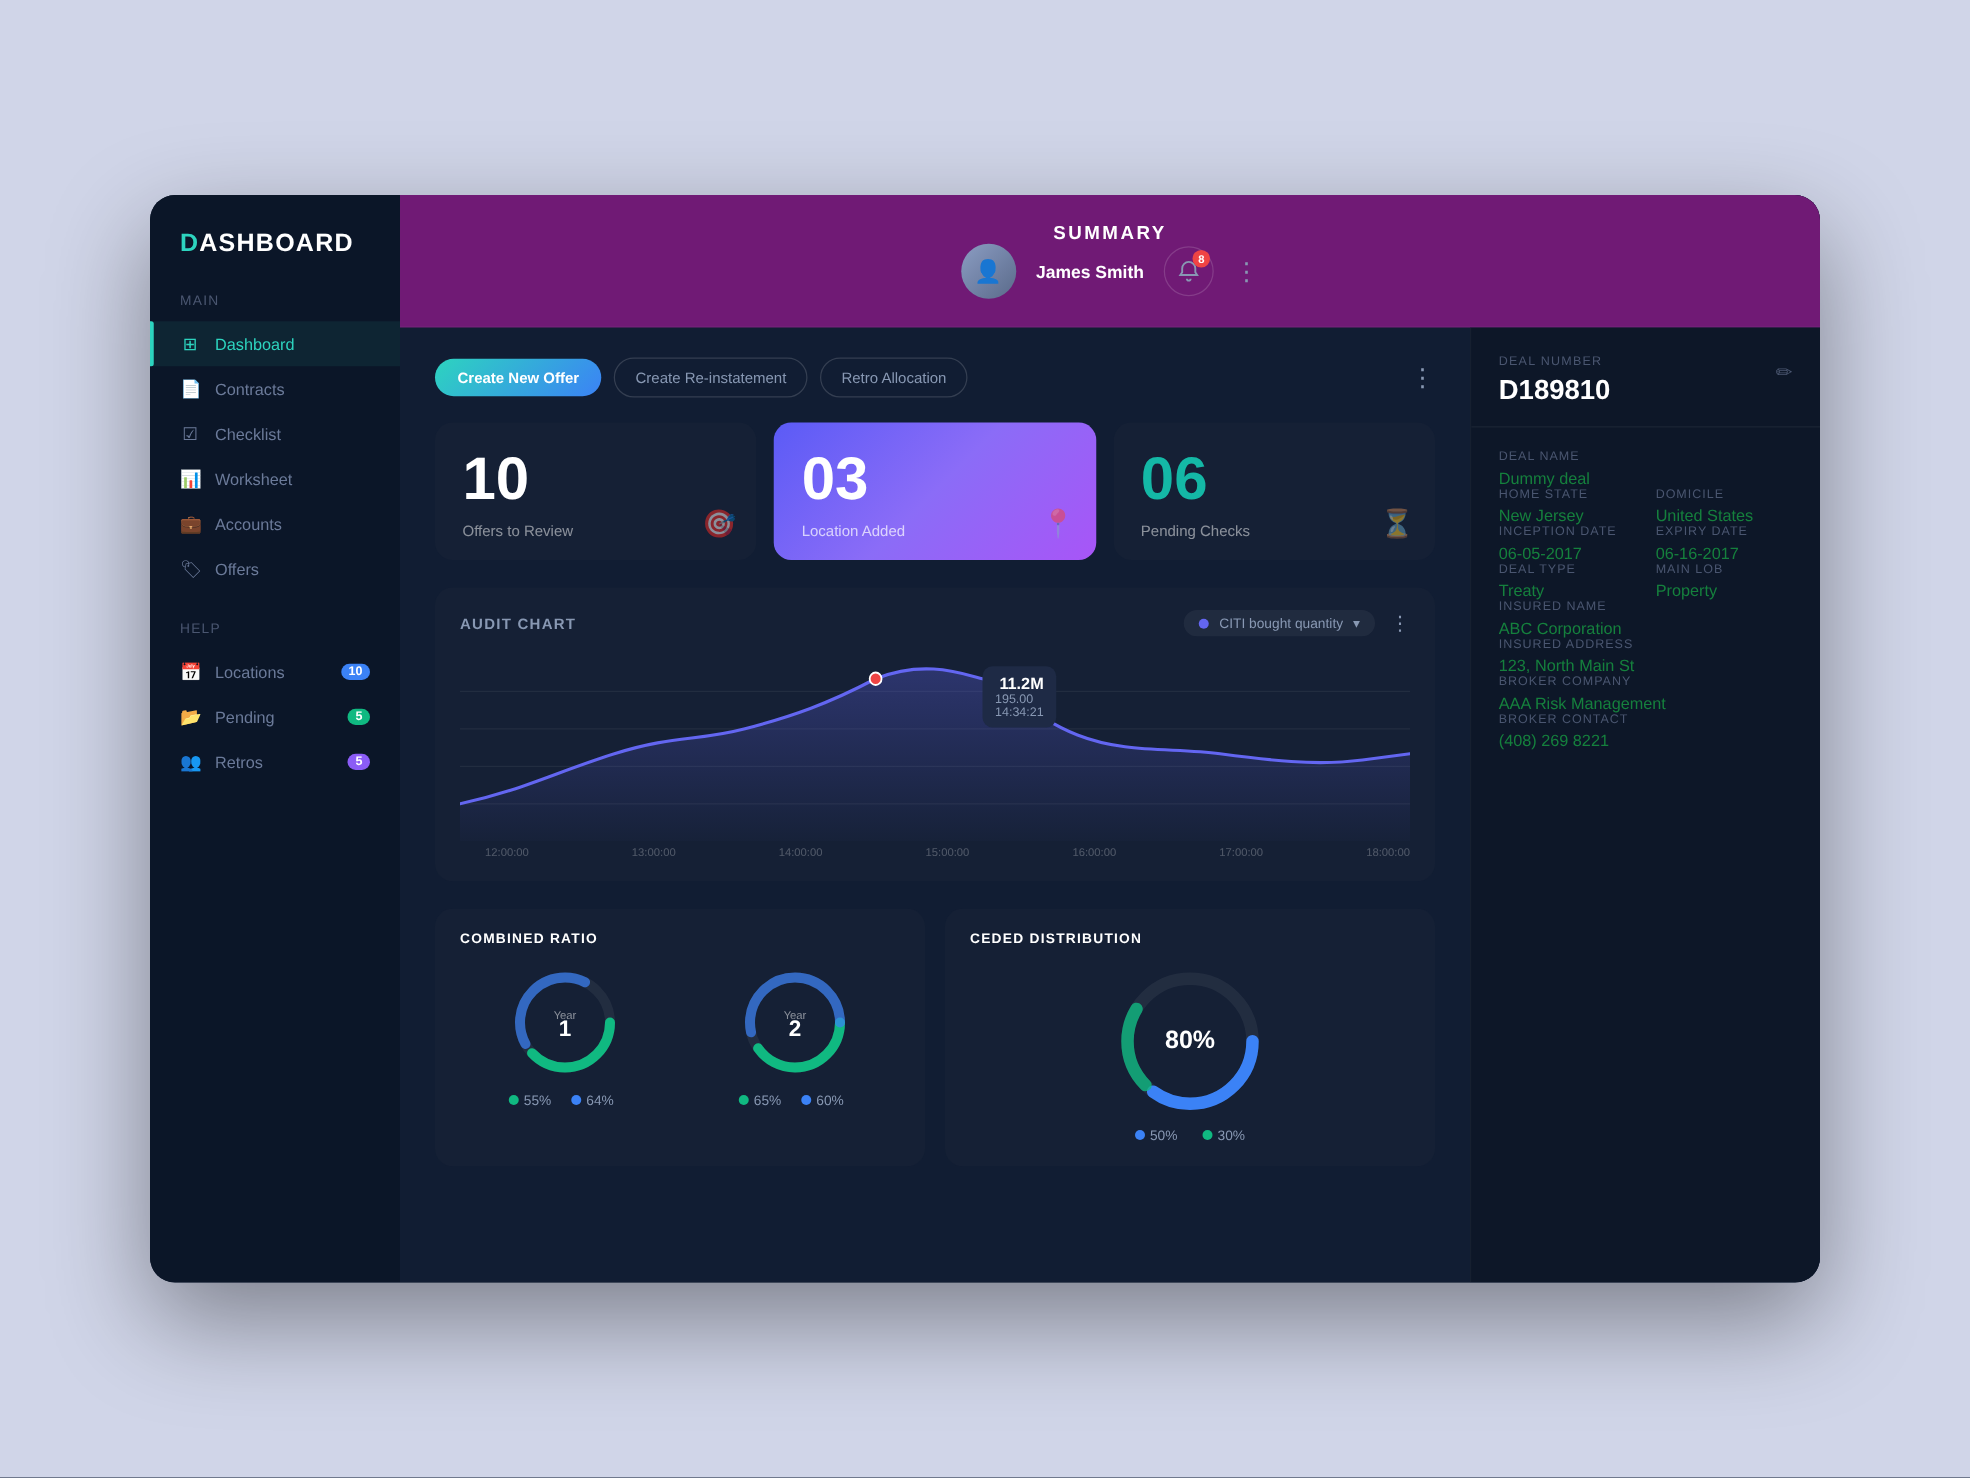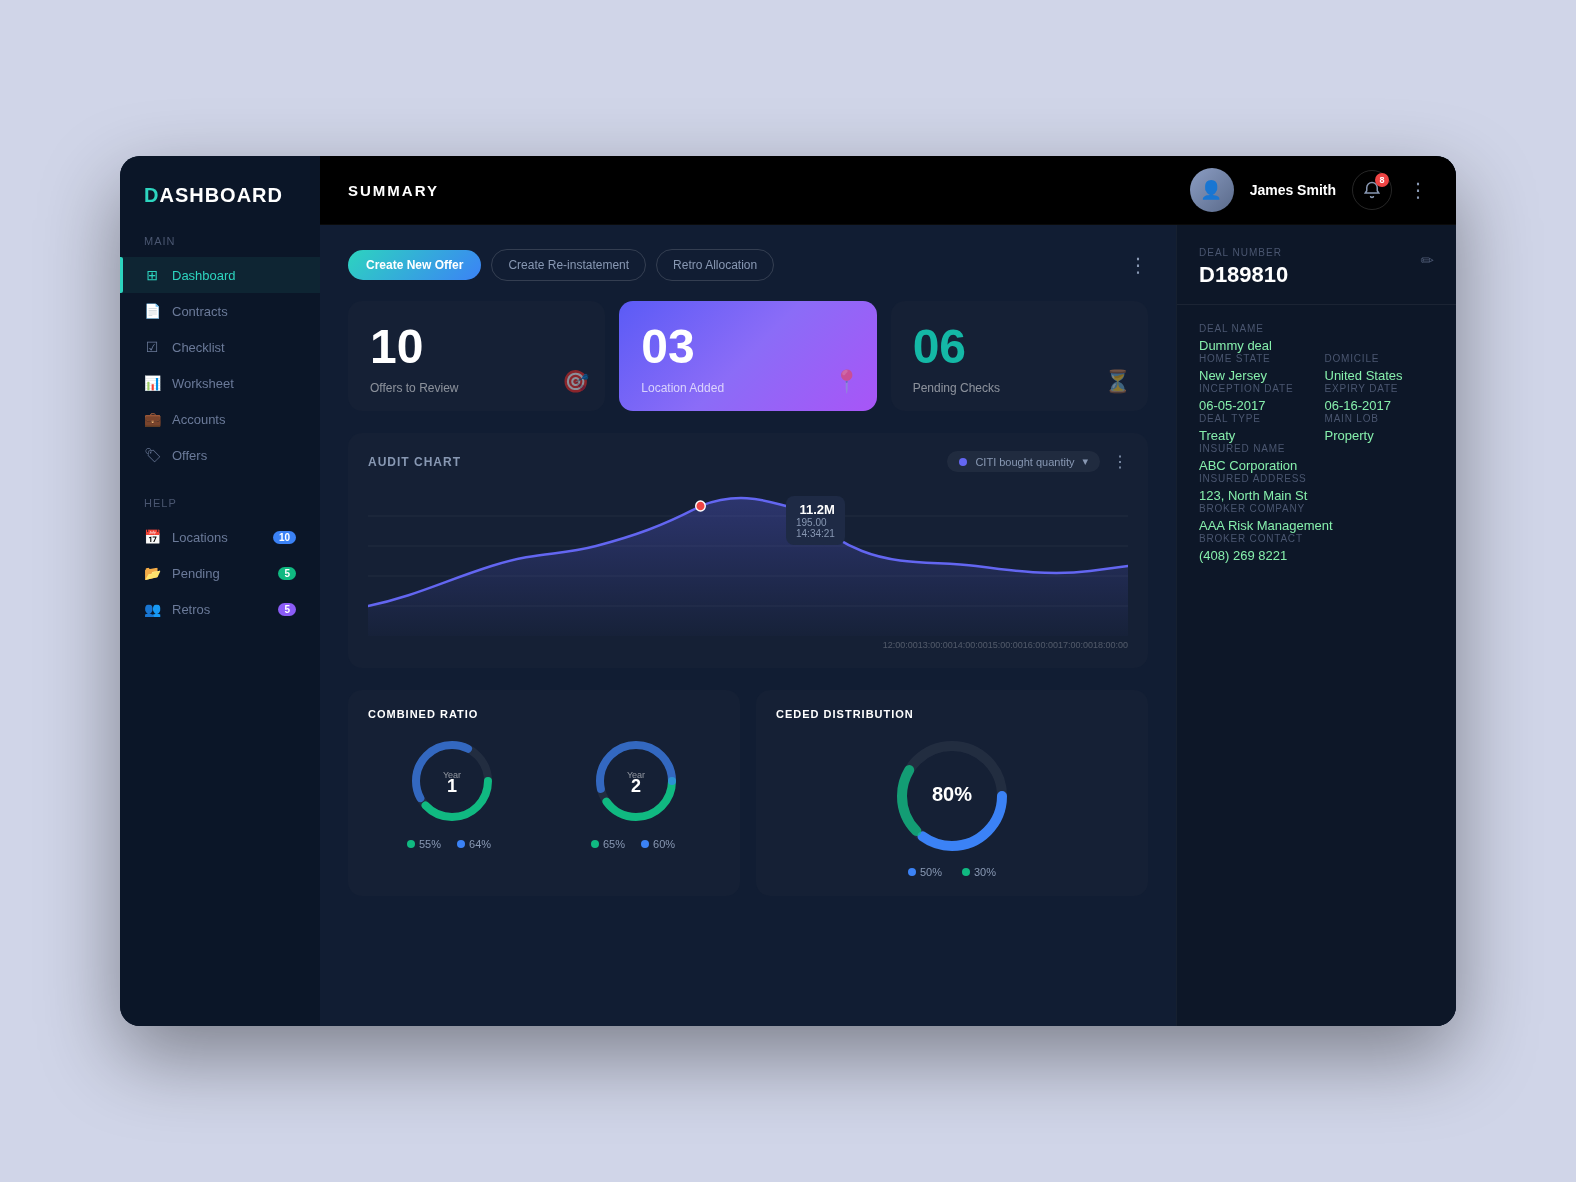--- a/index.html
+++ b/index.html
@@ -95,23 +95,24 @@
       background: #111d33;
       display: flex;
       flex-direction: column;
       overflow: hidden;
     }
     
     .header {
       display: flex;
       align-items: center;
       justify-content: space-between;
-      padding: 12px 28px;
-      background: #000000;
+      padding: 22px 28px;
+      background: #701a75;
       border-bottom: 1px solid rgba(255,255,255,0.04);
+      flex-direction: column;
     }
     .header-title {
       font-size: 15px;
       font-weight: 700;
       color: #fff;
       letter-spacing: 2px;
     }
     .header-right {
       display: flex;
       align-items: center;
@@ -418,31 +419,31 @@
     .deal-field {}
     .field-label {
       font-size: 10px;
       color: #4a5670;
       text-transform: uppercase;
       letter-spacing: 0.8px;
       margin-bottom: 4px;
     }
     .field-value {
       font-size: 13px;
-      color: #86efac;
+      color: #15803d;
       font-weight: 500;
     }
 
     
     ::-webkit-scrollbar { width: 4px; }
     ::-webkit-scrollbar-track { background: transparent; }
     ::-webkit-scrollbar-thumb { background: rgba(255,255,255,0.1); border-radius: 2px; }
     .chart-x-labels {
       display: flex;
-      justify-content: flex-end;
+      justify-content: space-between;
       font-size: 9px;
       color: rgba(255,255,255,0.25);
       margin-top: 4px;
       padding: 0 0 0 20px;
     }
   </style>
 </head>
 <body>
 
 <div class="app-container">

